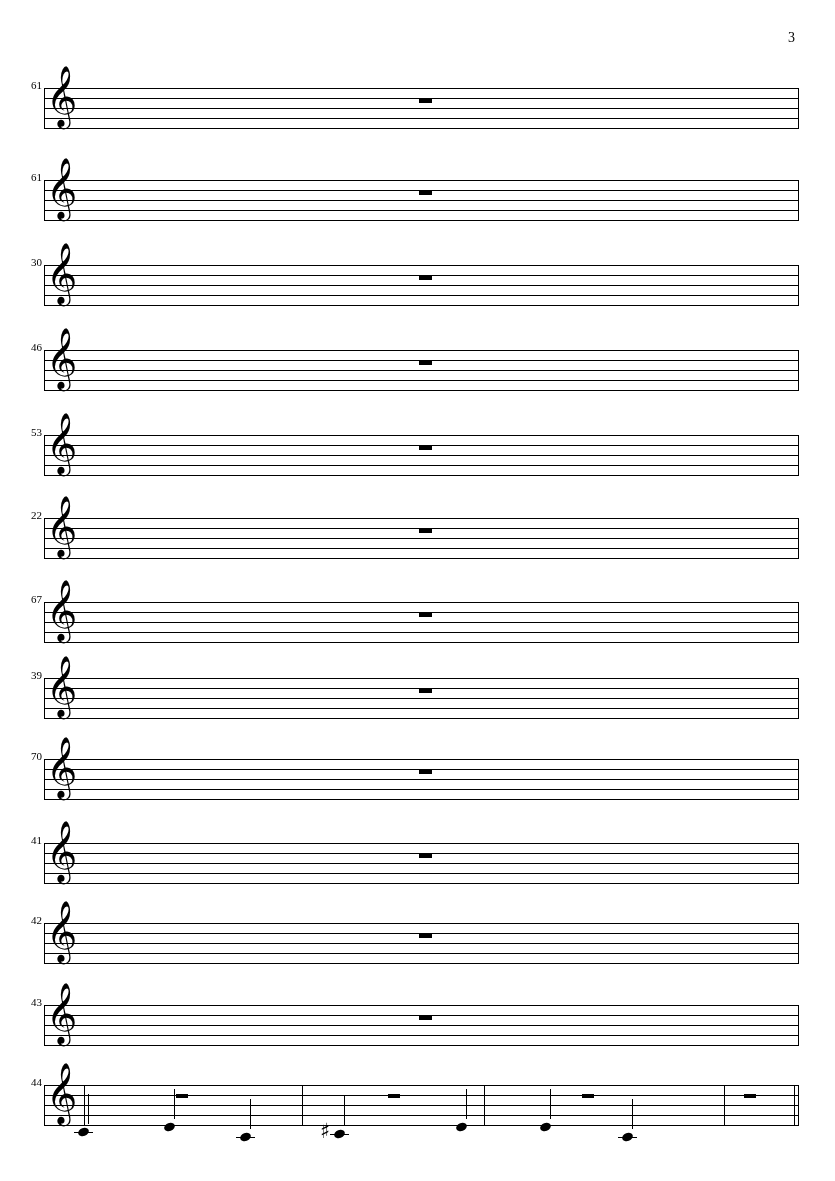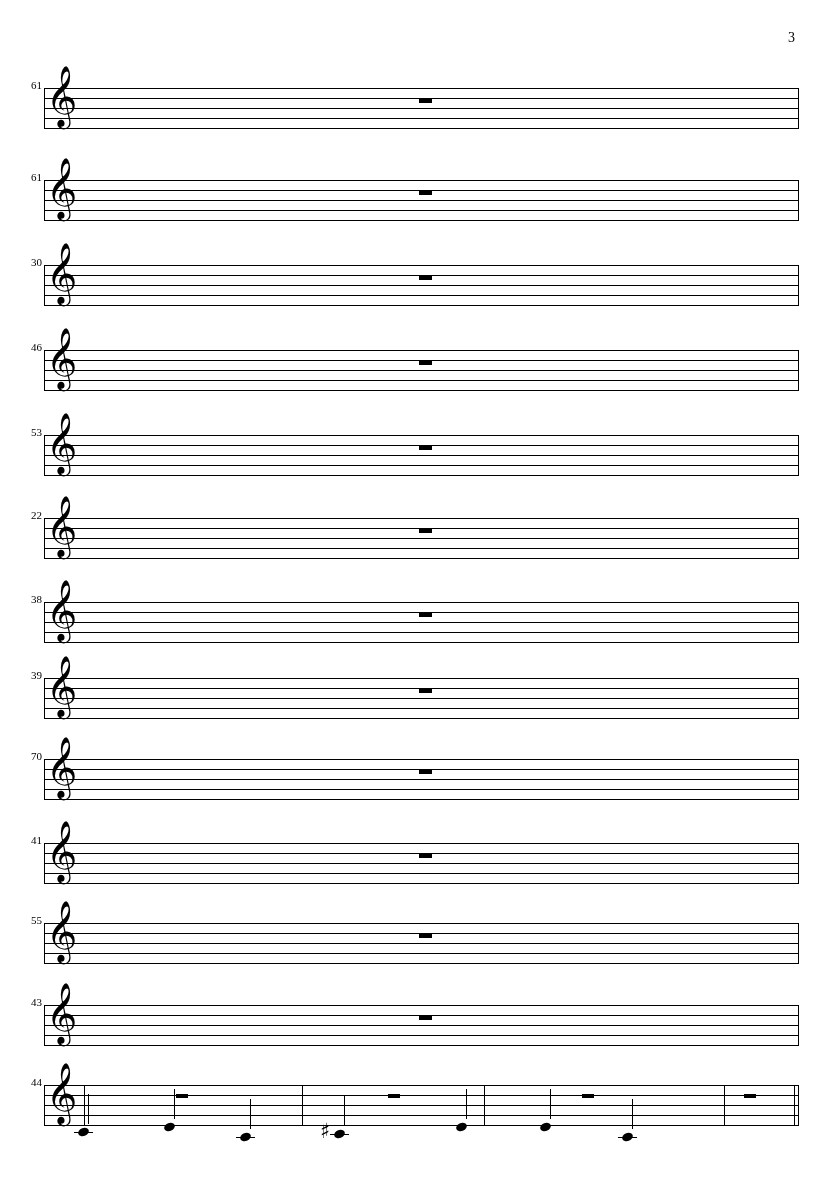--- a/index.html
+++ b/index.html
@@ -211,21 +211,21 @@
           <div class="staff-line l2"></div>
           <div class="staff-line l3"></div>
           <div class="staff-line l4"></div>
           <div class="barline" style="left: 0px;"></div>
           <div class="barline" style="left: 754px;"></div>
           <div class="clef" style="left: 2px;">𝄞</div>
           <div class="whole-rest" style="left: 375px; top: 10px;"></div>
         </div>
       </div>
       <div class="system" style="top: 602px;">
-        <div class="measure-number">38</div>
+        <div class="measure-number">67</div>
         <div class="staff">
           <div class="staff-line l0"></div>
           <div class="staff-line l1"></div>
           <div class="staff-line l2"></div>
           <div class="staff-line l3"></div>
           <div class="staff-line l4"></div>
           <div class="barline" style="left: 0px;"></div>
           <div class="barline" style="left: 754px;"></div>
           <div class="clef" style="left: 2px;">𝄞</div>
           <div class="whole-rest" style="left: 375px; top: 10px;"></div>
@@ -267,21 +267,21 @@
           <div class="staff-line l2"></div>
           <div class="staff-line l3"></div>
           <div class="staff-line l4"></div>
           <div class="barline" style="left: 0px;"></div>
           <div class="barline" style="left: 754px;"></div>
           <div class="clef" style="left: 2px;">𝄞</div>
           <div class="whole-rest" style="left: 375px; top: 10px;"></div>
         </div>
       </div>
       <div class="system" style="top: 923px;">
-        <div class="measure-number">55</div>
+        <div class="measure-number">42</div>
         <div class="staff">
           <div class="staff-line l0"></div>
           <div class="staff-line l1"></div>
           <div class="staff-line l2"></div>
           <div class="staff-line l3"></div>
           <div class="staff-line l4"></div>
           <div class="barline" style="left: 0px;"></div>
           <div class="barline" style="left: 754px;"></div>
           <div class="clef" style="left: 2px;">𝄞</div>
           <div class="whole-rest" style="left: 375px; top: 10px;"></div>

